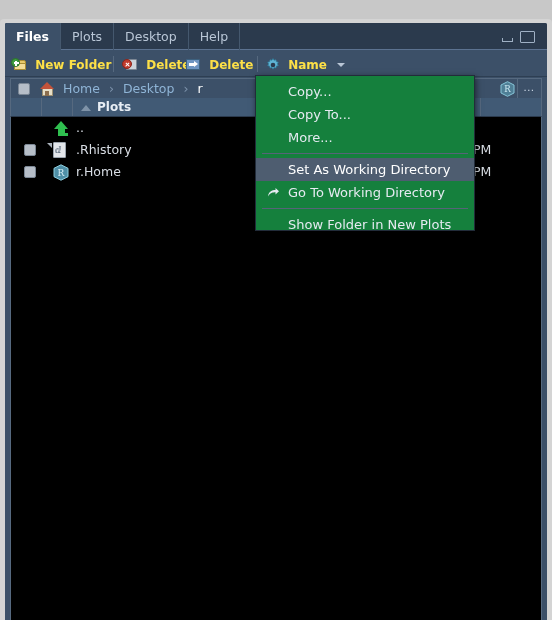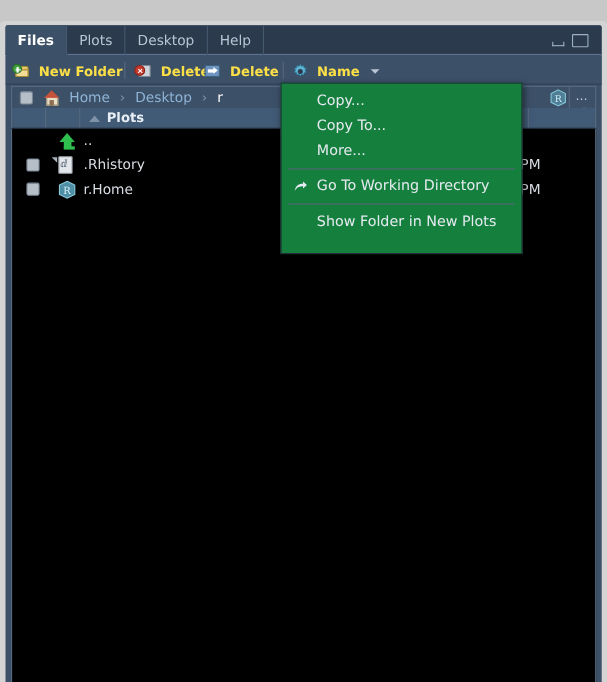--- a/index.html
+++ b/index.html
@@ -523,20 +523,21 @@
         <div class="fmod">2:31 PM</div>
       </div>
 
     </div>
 
     <div id="menu">
       <div class="mitem">Copy...</div>
       <div class="mitem">Copy To...</div>
       <div class="mitem">More...</div>
       <div class="msep"></div>
+      <div class="mitem hl">Set As Working Directory</div>
       <div class="mitem">
         <span class="ic-goto">
           <svg width="13" height="11" viewBox="0 0 13 11">
             <path d="M1 9.5 C1.5 4.5 5 3 8.5 3 L8.5 1 L12 4.2 L8.5 7.4 L8.5 5.3 C6 5.3 3 5.8 1 9.5 Z" fill="#e5eaf1"></path>
           </svg>
         </span>
         <span>Go To Working Directory</span>
       </div>
       <div class="msep"></div>
       <div class="mitem">Show Folder in New Plots</div>

